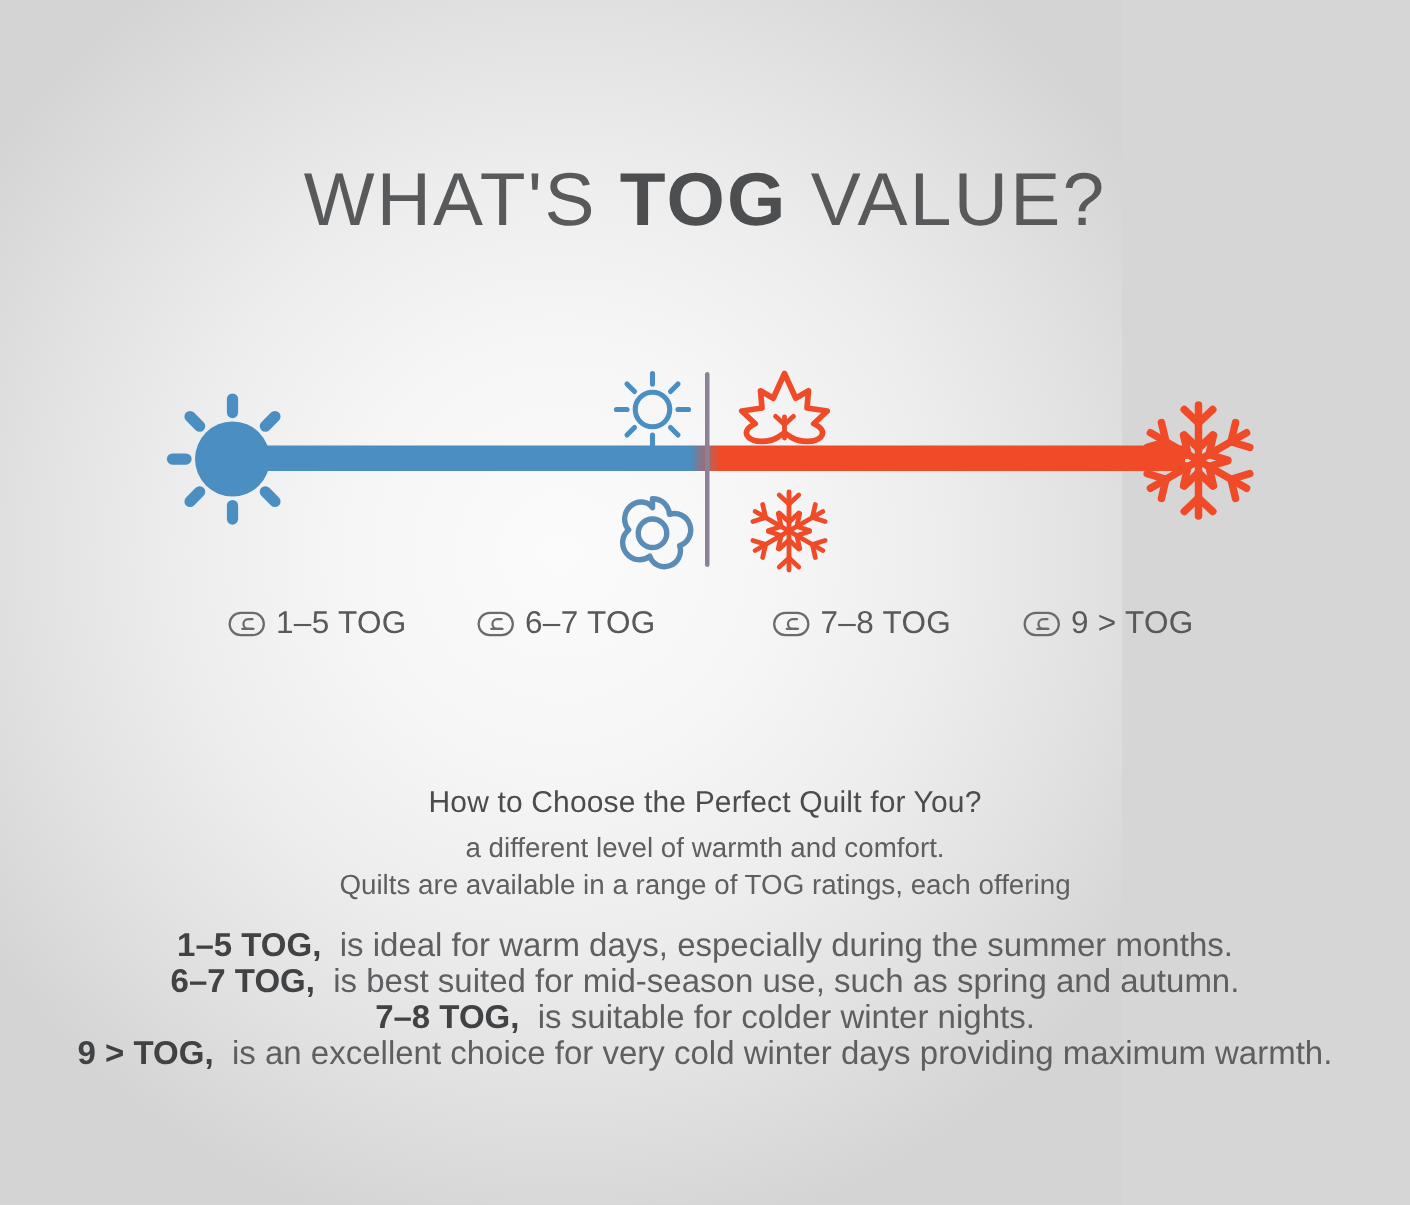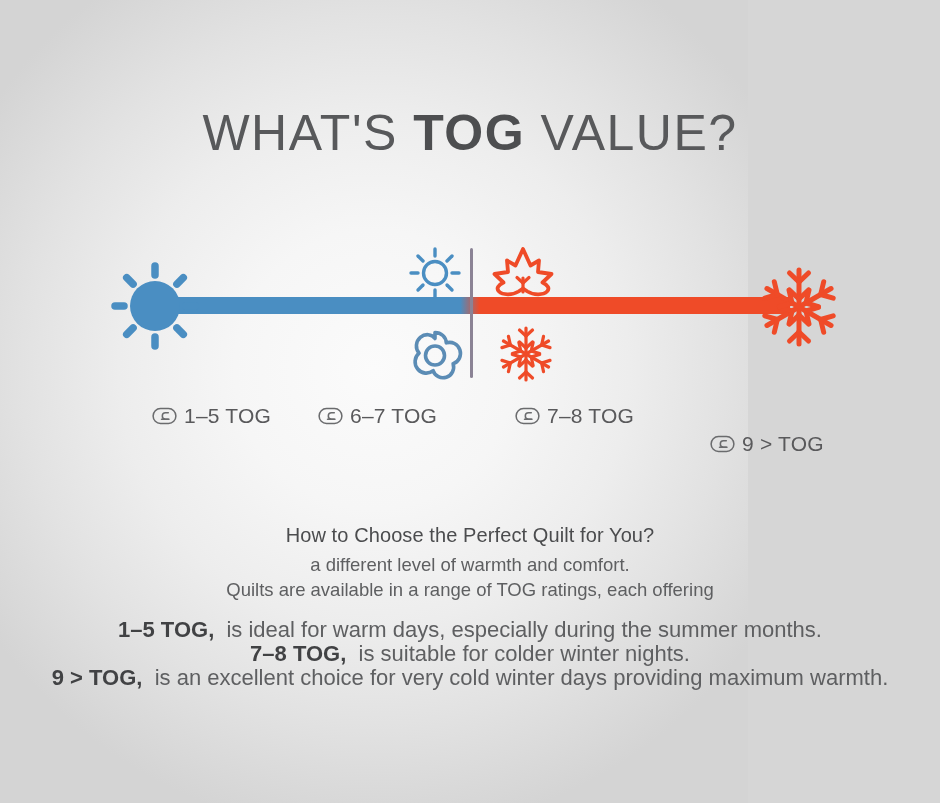--- a/index.html
+++ b/index.html
@@ -330,35 +330,36 @@
 
     <div class="tog-label" style="left:515px;">
       <svg class="quilt-icon" width="25" height="18" viewBox="0 0 25 18">
         <path d="M12.5 1.6 H16.5 A7.4 7.4 0 0 1 16.5 16.4 H8.5 A7.4 7.4 0 0 1 8.5 1.6 Z" fill="none" stroke="#6a6b6d" stroke-width="1.5"></path>
         <path d="M16.3 5.8 H13.5 A3.2 3.2 0 0 0 13.5 12.2 H16.3" fill="none" stroke="#6a6b6d" stroke-width="1.5" stroke-linecap="round"></path>
         <line x1="9.5" y1="12.2" x2="17" y2="12.2" stroke="#6a6b6d" stroke-width="1.5" stroke-linecap="round"></line>
       </svg>
       <span>7–8 TOG</span>
     </div>
 
-    <div class="tog-label" style="left:710px;margin-top:28px;">
+    <div class="tog-label" style="left:682px;">
       <svg class="quilt-icon" width="25" height="18" viewBox="0 0 25 18">
         <path d="M12.5 1.6 H16.5 A7.4 7.4 0 0 1 16.5 16.4 H8.5 A7.4 7.4 0 0 1 8.5 1.6 Z" fill="none" stroke="#6a6b6d" stroke-width="1.5"></path>
         <path d="M16.3 5.8 H13.5 A3.2 3.2 0 0 0 13.5 12.2 H16.3" fill="none" stroke="#6a6b6d" stroke-width="1.5" stroke-linecap="round"></path>
         <line x1="9.5" y1="12.2" x2="17" y2="12.2" stroke="#6a6b6d" stroke-width="1.5" stroke-linecap="round"></line>
       </svg>
       <span>9 &gt; TOG</span>
     </div>
   </div>
 
   <div id="copy">
     <div id="copy-heading">How to Choose the Perfect Quilt for You?</div>
     <div class="copy-line">a different level of warmth and comfort.</div>
     <div class="copy-line">Quilts are available in a range of TOG ratings, each offering</div>
   </div>
 
   <div id="bullets">
     <div class="bullet"><span class="lbl">1–5 TOG,</span><span>  is ideal for warm days, especially during the summer months.</span></div>
+    <div class="bullet"><span class="lbl">6–7 TOG,</span><span>  is best suited for mid-season use, such as spring and autumn.</span></div>
     <div class="bullet"><span class="lbl">7–8 TOG,</span><span>  is suitable for colder winter nights.</span></div>
     <div class="bullet"><span class="lbl">9 &gt; TOG,</span><span>  is an excellent choice for very cold winter days providing maximum warmth.</span></div>
   </div>
 
 </div>
 
 </body></html>

